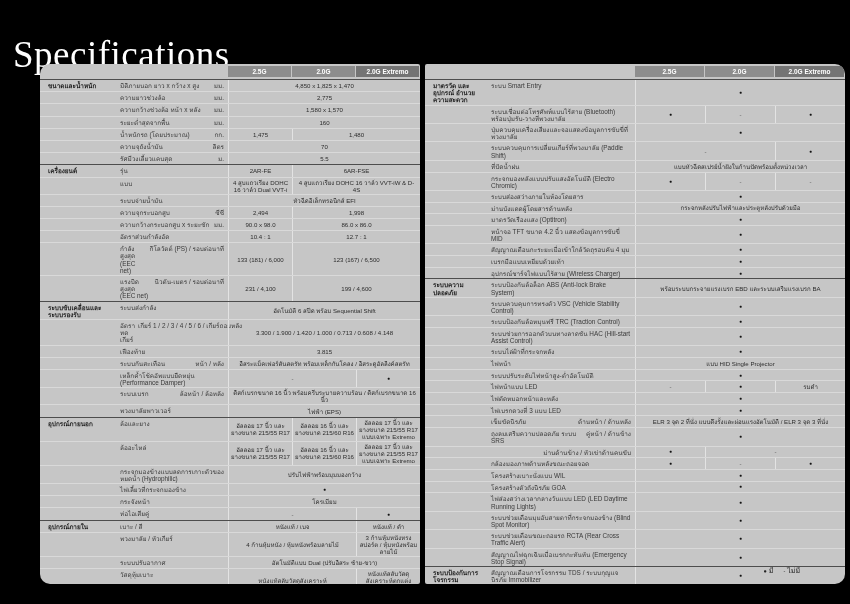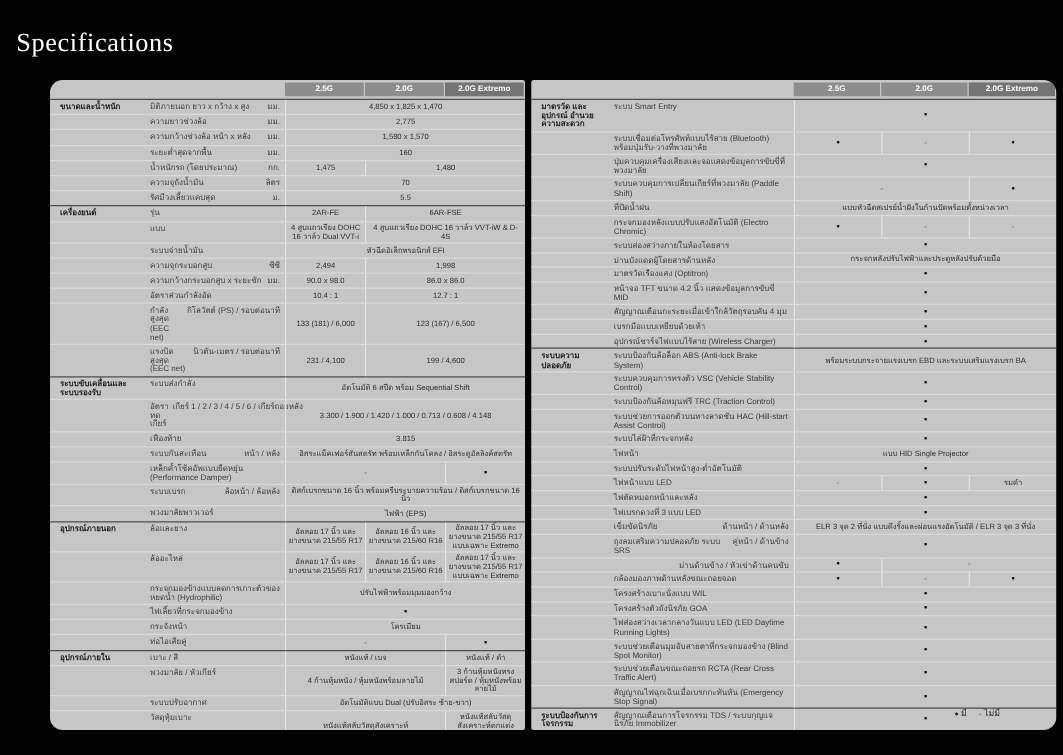--- a/index.html
+++ b/index.html
@@ -4,21 +4,21 @@
 <style>
   html,body{margin:0;padding:0;}
   body{
     width:850px;height:604px;position:relative;overflow:hidden;
     background:#000;font-family:"Liberation Sans",sans-serif;
     -webkit-font-smoothing:antialiased;
   }
   .page-title{
     position:absolute;left:13px;top:8px;color:#fff;
     font-family:"Liberation Serif","DejaVu Serif",serif;
-    font-size:21px;font-weight:500;letter-spacing:0.5px;
+    font-size:37px;font-weight:500;letter-spacing:0.5px;
   }
   .panel{
     position:absolute;top:64px;height:520px;background:#c6c6c6;
     overflow:hidden;box-sizing:border-box;padding-top:2px;
   }
   #left-panel{left:40px;width:380px;border-radius:10px 2px 2px 10px;}
   #right-panel{left:425px;width:420px;border-radius:2px 10px 10px 2px;}
   .hdr-row{display:flex;height:11px;margin-bottom:2px;}
   .hdr-spacer{flex:none;}
   .hdr-box{

